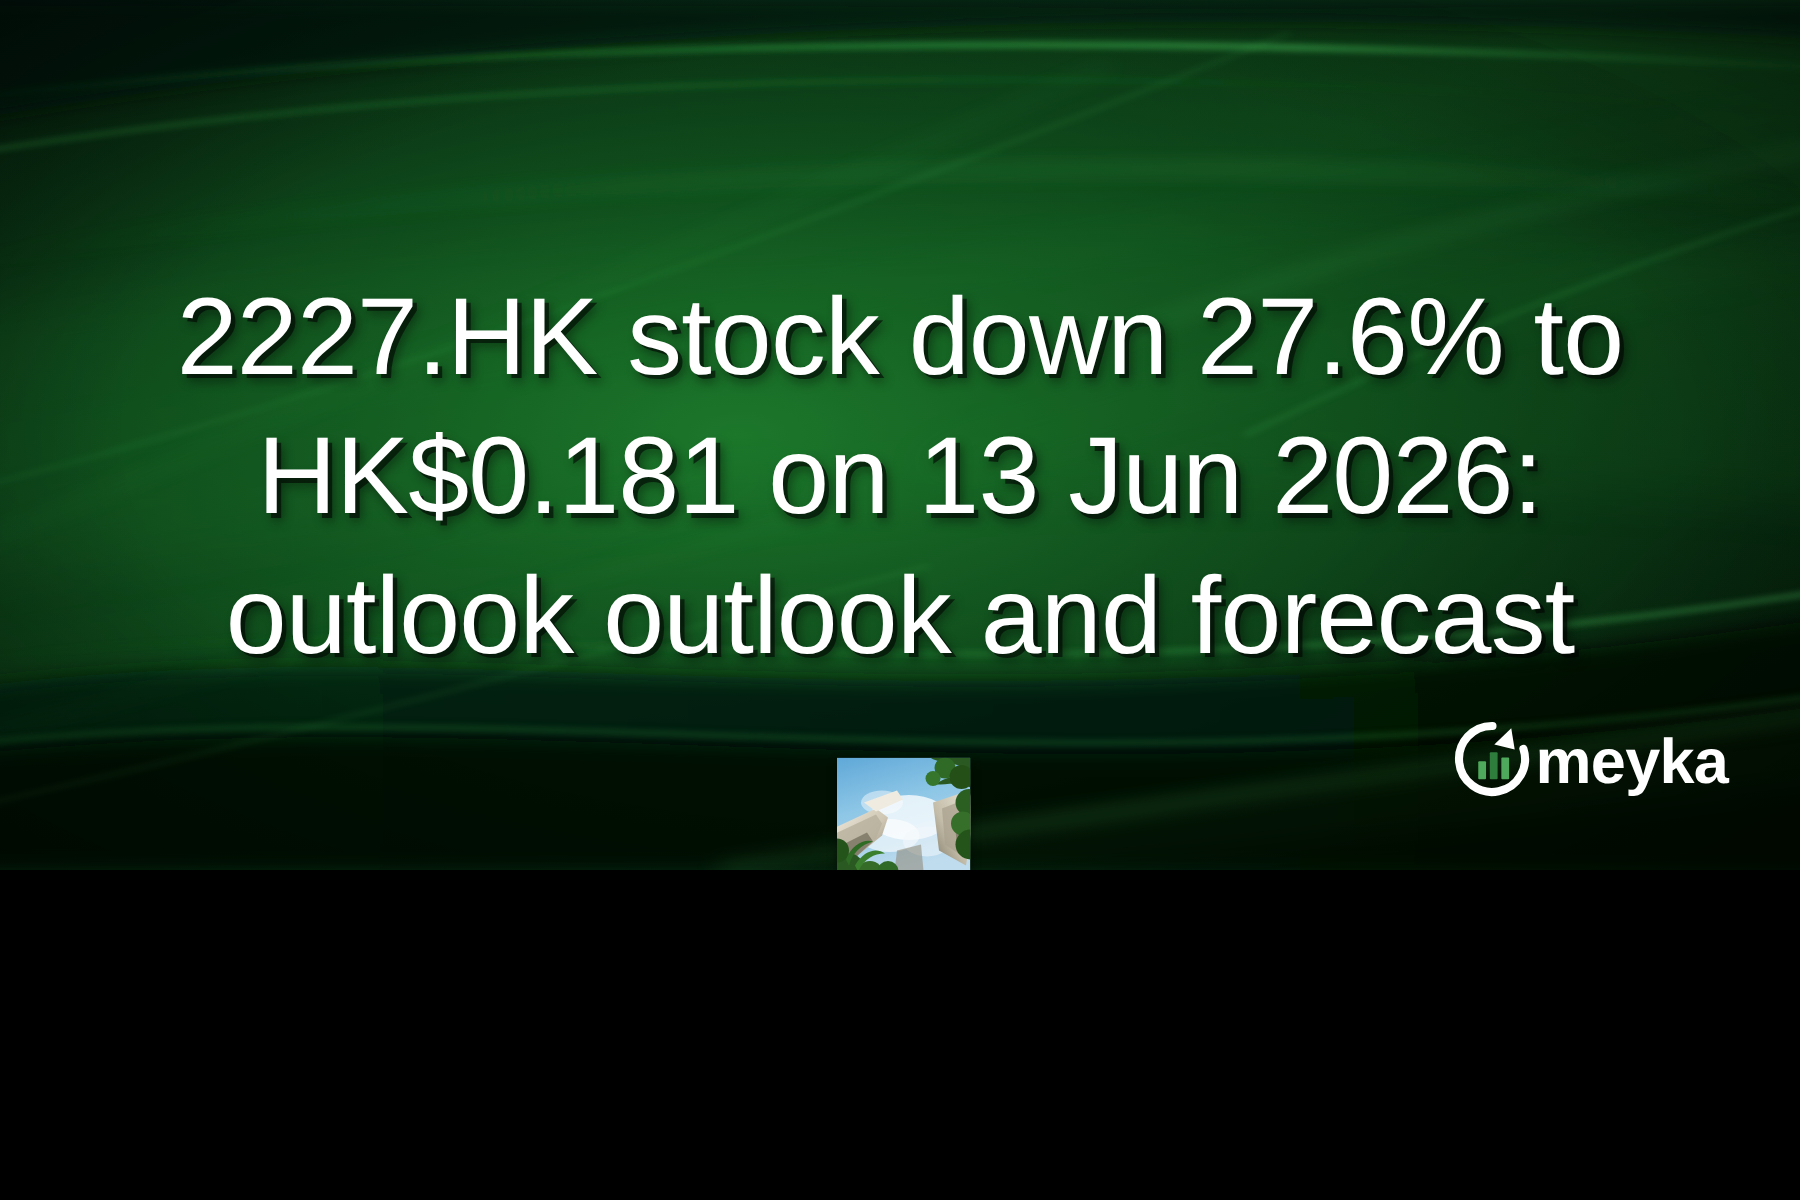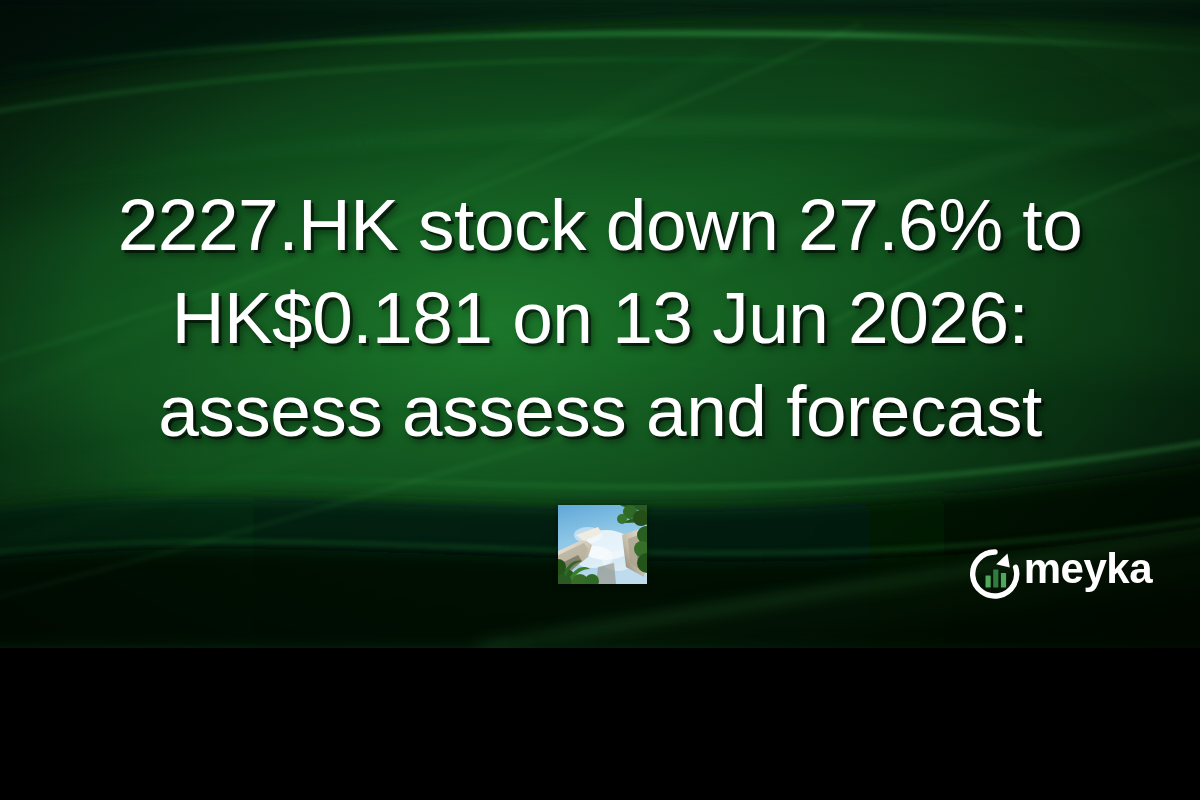--- a/index.html
+++ b/index.html
@@ -7,21 +7,21 @@
 
   html, body {
     width:1200px; height:800px;
     overflow:hidden;
     background:#000;
     font-family:"Liberation Sans", sans-serif;
   }
 
   .card {
     position:relative;
-    width:1200px; height:648px;
+    width:1200px; height:580px;
     overflow:hidden;
     background:
       radial-gradient(ellipse 900px 600px at 45% 52%, #14551f 0%, #0d3d16 38%, #072a0e 68%, #031707 100%),
       linear-gradient(160deg, #041a08 0%, #0b3a14 45%, #03170a 100%);
   }
 
   
   .bg-art {
     position:absolute; inset:0;
     width:100%; height:100%;
@@ -60,21 +60,21 @@
     z-index:5;
     box-shadow:0 2px 6px rgba(0,0,0,0.45);
   }
   .thumb svg { display:block; width:100%; height:100%; }
 
   
   .logo {
     position:absolute;
     right:48px; bottom:48px;
     display:flex;
-    align-items:flex-start;
+    align-items:flex-end;
     gap:7px;
     z-index:6;
   }
   .logo-mark {
     width:52px; height:52px;
     flex:0 0 52px;
     position:relative;
   }
   .logo-mark svg { display:block; width:52px; height:52px; }
   .logo-word {
@@ -172,21 +172,21 @@
       <radialGradient id="gVig" cx="0.5" cy="0.5" r="0.78">
         <stop offset="55%" stop-color="#000000" stop-opacity="0"></stop>
         <stop offset="100%" stop-color="#000000" stop-opacity="0.55"></stop>
       </radialGradient>
     </defs>
   </svg>
 
   <div class="headline">
     <span class="line">2227.HK stock down 27.6% to</span>
     <span class="line">HK$0.181 on 13 Jun 2026:</span>
-    <span class="line">assess assess and forecast</span>
+    <span class="line">outlook outlook and forecast</span>
   </div>
 
   <div class="thumb">
     <svg viewBox="0 0 89 79" preserveAspectRatio="xMidYMid slice">
       <defs>
         <linearGradient id="sky" x1="0" y1="0" x2="0.3" y2="1">
           <stop offset="0%" stop-color="#5fa8d8"></stop>
           <stop offset="45%" stop-color="#8dc6e6"></stop>
           <stop offset="100%" stop-color="#bedcee"></stop>
         </linearGradient>

